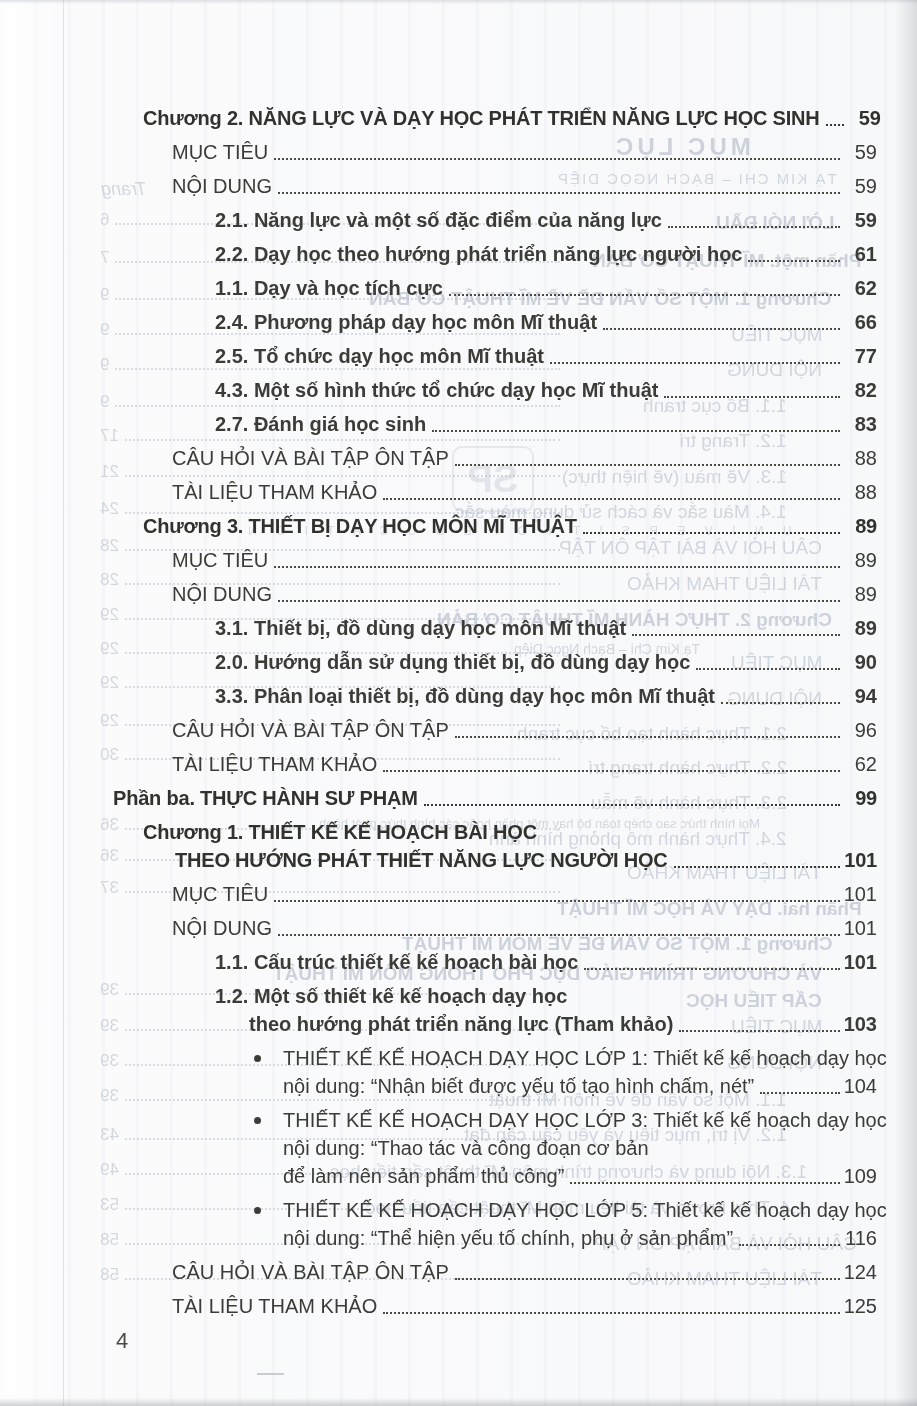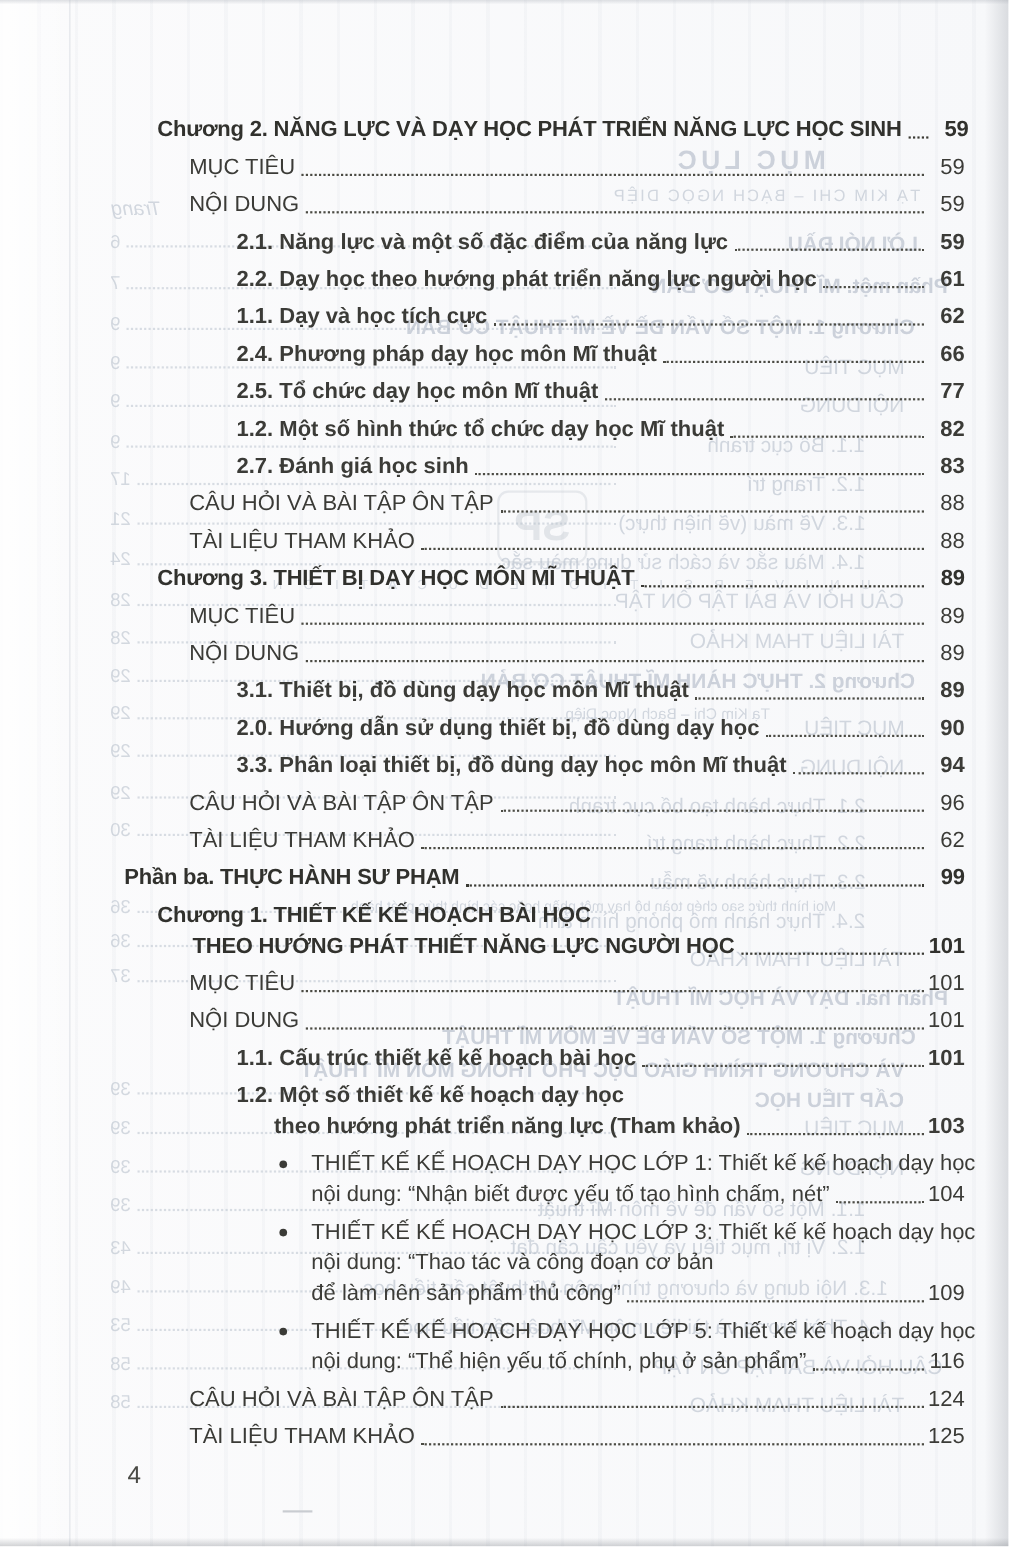--- a/index.html
+++ b/index.html
@@ -258,21 +258,21 @@
       </div>
       <div class="row item">
         <div class="line">
           <span class="label">2.5. Tổ chức dạy học môn Mĩ thuật</span>
           <span class="dots"></span>
           <span class="pg">77</span>
         </div>
       </div>
       <div class="row item">
         <div class="line">
-          <span class="label">1.2. Một số hình thức tổ chức dạy học Mĩ thuật</span>
+          <span class="label">4.3. Một số hình thức tổ chức dạy học Mĩ thuật</span>
           <span class="dots"></span>
           <span class="pg">82</span>
         </div>
       </div>
       <div class="row item">
         <div class="line">
           <span class="label">2.7. Đánh giá học sinh</span>
           <span class="dots"></span>
           <span class="pg">83</span>
         </div>

